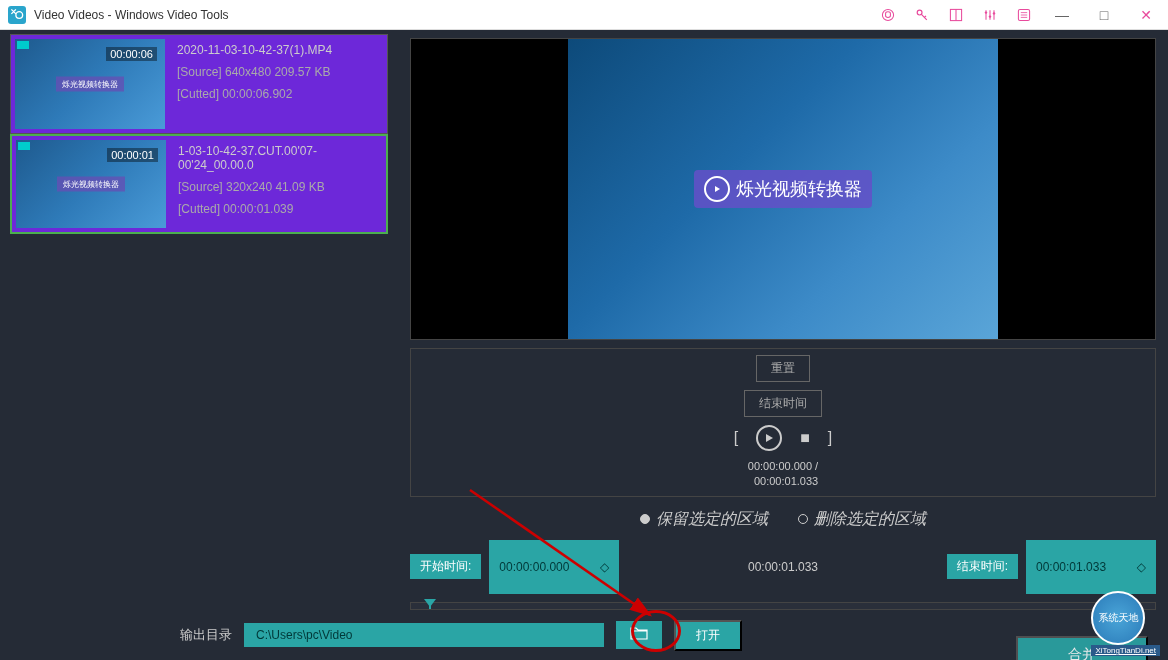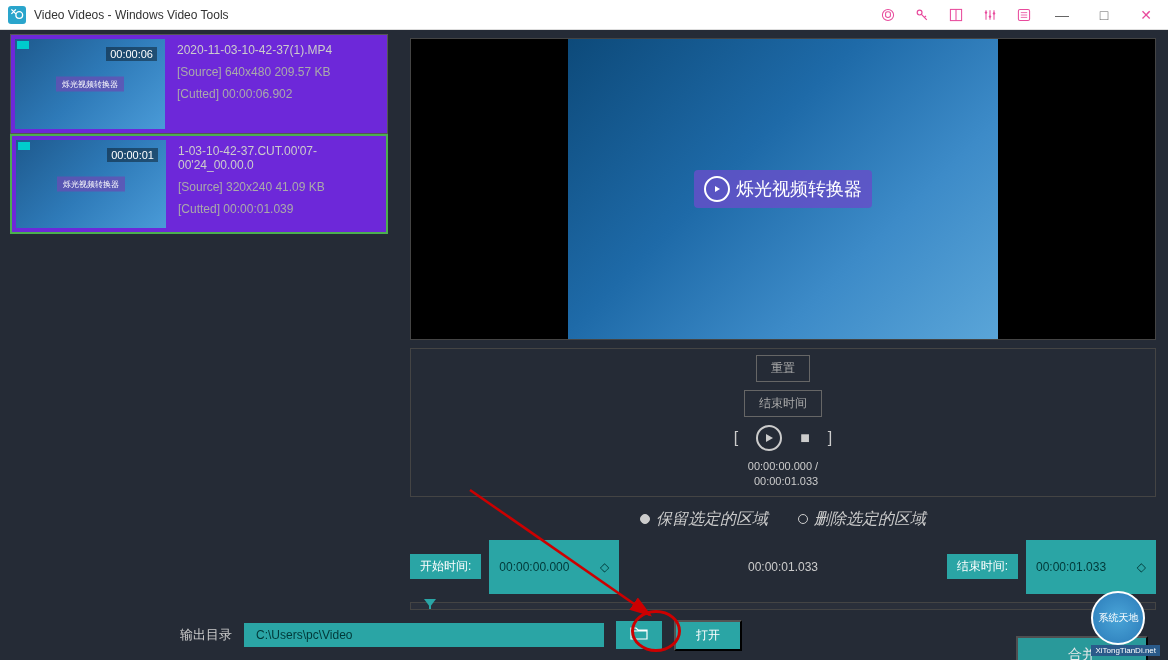--- a/index.html
+++ b/index.html
@@ -69,21 +69,21 @@
 .out-path { background: #2aa5a5; color: #003838; padding: 5px 12px; width: 360px; font-size: 12px; }
 .folder-btn { background: #2aa5a5; padding: 5px 14px; cursor: pointer; position: relative; }
 .open-btn { background: #2aa5a5; color: #fff; padding: 5px 20px; font-size: 12px; cursor: pointer; }
 .merge-btn { background: #2aa5a5; color: #fff; padding: 8px 50px; font-size: 14px; cursor: pointer; margin-left: auto; opacity: 0.9; margin-top: 40px; }
 
 .annotation-arrow { position: absolute; pointer-events: none; z-index: 100; }
 .annotation-circle { position: absolute; width: 50px; height: 42px; border: 3px solid #cc0000; border-radius: 50%; z-index: 101; pointer-events: none; }
 .watermark { position: absolute; right: 8px; bottom: 4px; z-index: 200; }
 .watermark-box { background: radial-gradient(circle, #4aa5d8, #2a7ab8); border-radius: 50%; width: 54px; height: 54px; display: flex; flex-direction: column; align-items: center; justify-content: center; border: 2px solid #fff; }
 .watermark-text { color: #fff; font-size: 10px; font-weight: normal; }
-.watermark-url { color: #fff; font-size: 8px; background: #2a5a8a; padding: 1px 4px; }
+.watermark-url { color: #fff; font-size: 8px; background: #2a5a8a; padding: 1px 4px; text-decoration: underline; }
 </style>
 </head>
 <body>
 
 <div class="window">
   <div class="titlebar">
     <div class="titlebar-icon">
       <svg viewBox="0 0 16 16">
           <path d="M3 3 L7 7 M7 3 L3 7 M10 5 a3 3 0 1 0 0 6 a3 3 0 1 0 0 -6" stroke="#fff" stroke-width="1.2" fill="none"></path>
         </svg>

